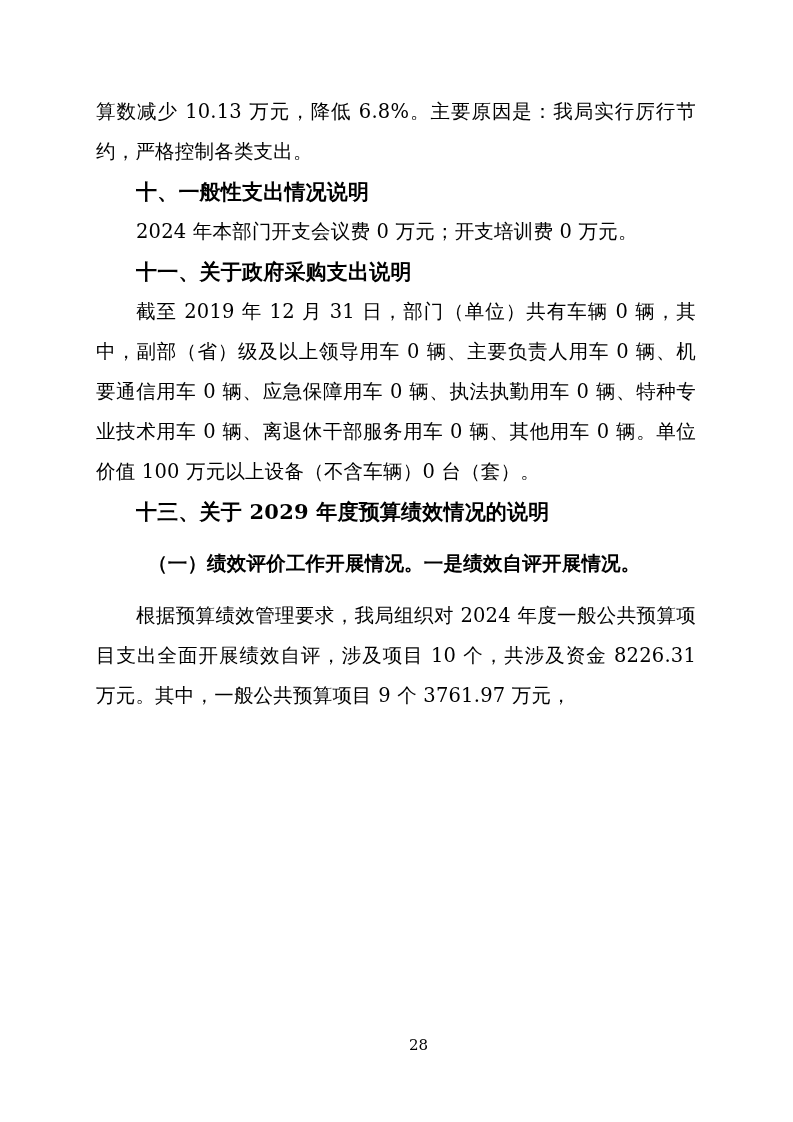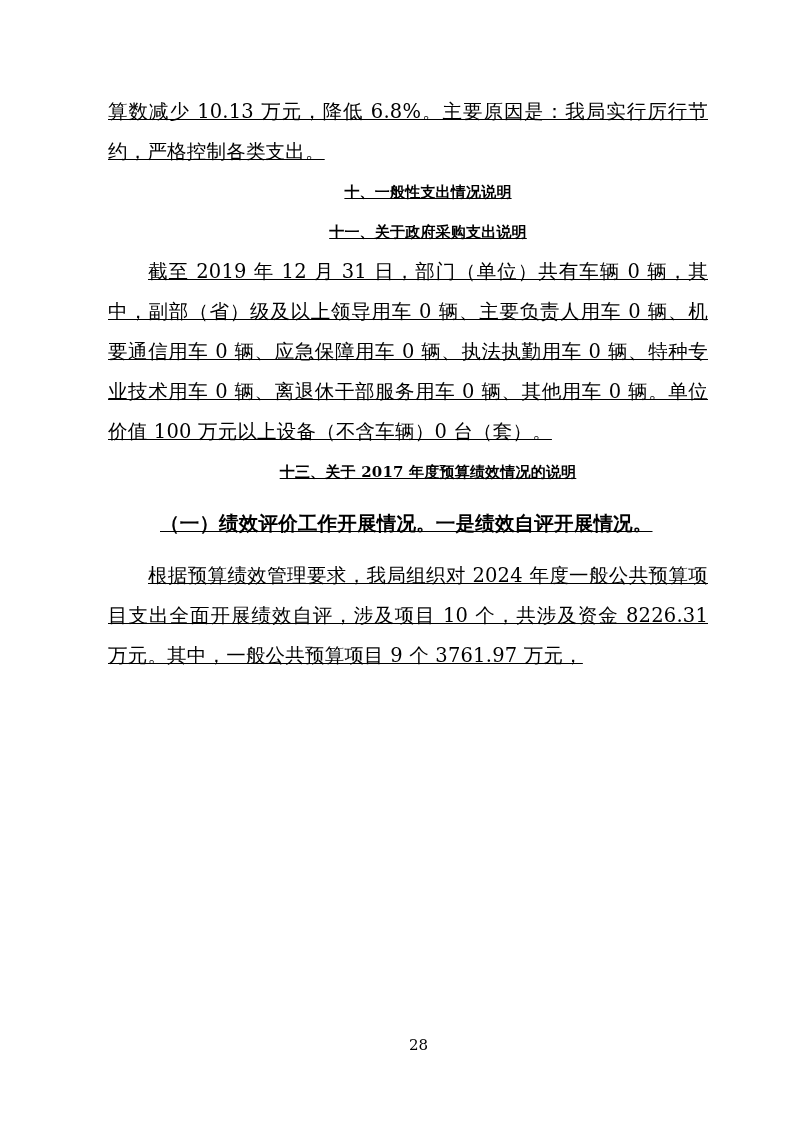--- a/index.html
+++ b/index.html
@@ -15,44 +15,42 @@
     position: relative;
     width: 793px;
     height: 1122px;
     margin: 0 auto;
     background: #ffffff;
     overflow: hidden;
     box-sizing: border-box;
   }
   .content {
     position: absolute;
-    left: 108px;
+    left: 96px;
     top: 92px;
     width: 600px;
-    text-decoration: underline;
   }
   .para {
     font-size: 19.5px;
     line-height: 40px;
     text-align: justify;
     text-justify: inter-ideograph;
     margin: 0 0 0 0;
     letter-spacing: 0.2px;
   }
   .indent {
     text-indent: 40px;
   }
   .heading {
-    font-size: 15px;
+    font-size: 21px;
     line-height: 40px;
     font-weight: bold;
     text-indent: 40px;
     margin: 0;
     letter-spacing: 0.2px;
-    text-align: center;
   }
   .sub-heading {
     font-size: 19.5px;
     line-height: 40px;
     font-weight: bold;
     text-indent: 40px;
     margin: 12px;
     letter-spacing: 0.2px;
   }
   .page-number {
@@ -70,28 +68,29 @@
 </head>
 <body>
 
 <div class="page">
   <div class="content">
 
     <p class="para">算数减少 10.13 万元，降低 6.8%。主要原因是：我局实行厉行节约，严格控制各类支出。</p>
 
     <p class="heading">十、一般性支出情况说明</p>
 
+    <p class="para indent">2024 年本部门开支会议费 0 万元；开支培训费 0 万元。</p>
 
     <p class="heading">十一、关于政府采购支出说明</p>
 
 
 
     <p class="para indent">截至 2019 年 12 月 31 日，部门（单位）共有车辆 0 辆，其中，副部（省）级及以上领导用车 0 辆、主要负责人用车 0 辆、机要通信用车 0 辆、应急保障用车 0 辆、执法执勤用车 0 辆、特种专业技术用车 0 辆、离退休干部服务用车 0 辆、其他用车 0 辆。单位价值 100 万元以上设备（不含车辆）0 台（套）。</p>
 
-    <p class="heading">十三、关于 2017 年度预算绩效情况的说明</p>
+    <p class="heading">十三、关于 2029 年度预算绩效情况的说明</p>
 
     <p class="sub-heading">（一）绩效评价工作开展情况。一是绩效自评开展情况。</p>
 
     <p class="para indent">根据预算绩效管理要求，我局组织对 2024 年度一般公共预算项目支出全面开展绩效自评，涉及项目 10 个，共涉及资金 8226.31 万元。其中，一般公共预算项目 9 个 3761.97 万元，</p>
 
   </div>
 
   <div class="page-number">28</div>
 </div>
 

